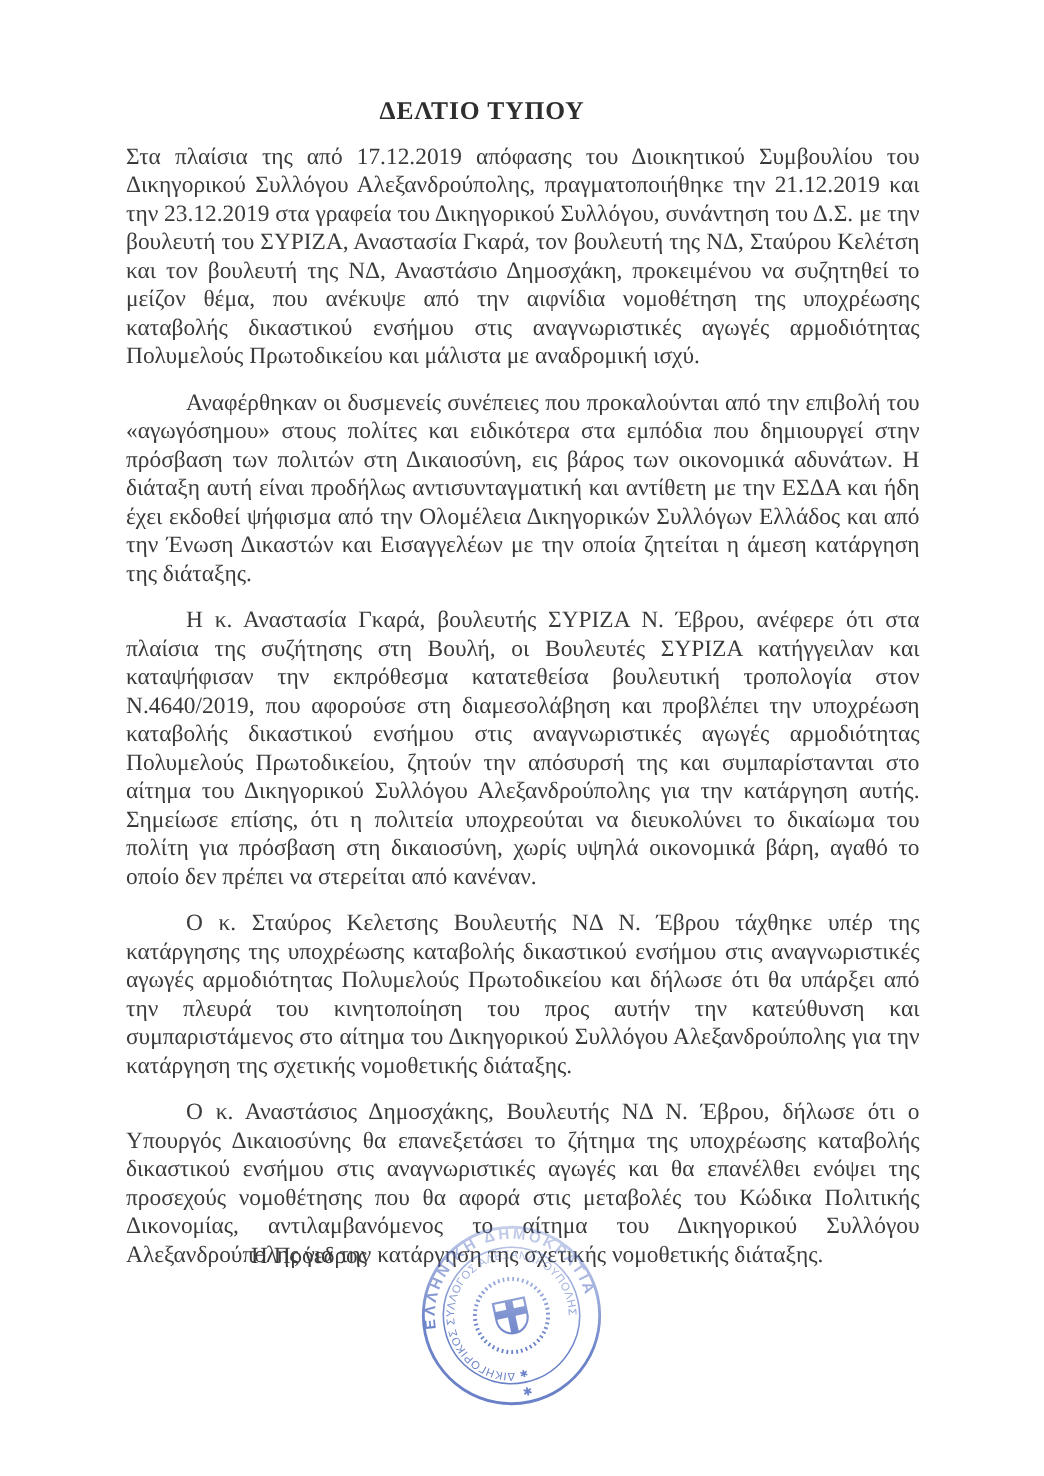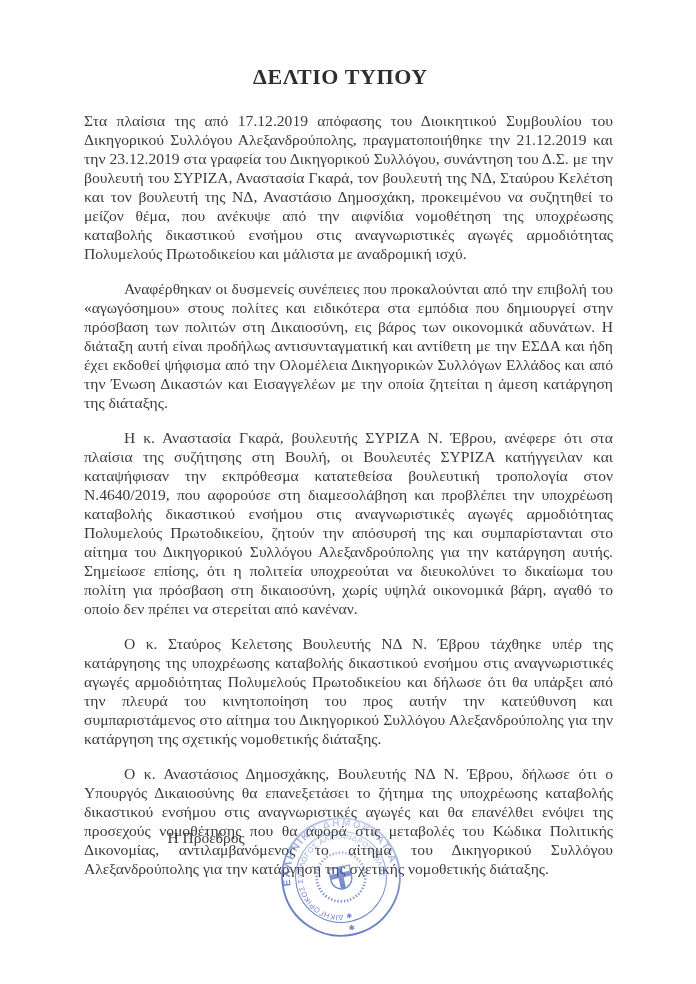--- a/index.html
+++ b/index.html
@@ -13,38 +13,38 @@
     height: 984px;
     background: #ffffff;
     overflow: hidden;
     font-family: "Liberation Serif", "DejaVu Serif", serif;
   }
   .doc-title {
     position: absolute;
     left: 253px;
     top: 64px;
     margin: 0;
-    font-size: 22px;
+    font-size: 17px;
     font-weight: bold;
     letter-spacing: 0.6px;
     color: #2e2e2e;
     white-space: nowrap;
   }
   .doc-body {
     position: absolute;
     left: 84px;
     top: 95px;
     width: 529px;
     font-size: 15.6px;
     line-height: 19px;
     color: #3b3b3b;
     text-align: justify;
   }
   .doc-body p {
-    margin: 16px 0 12px 0;
+    margin: 0 0 12px 0;
     text-indent: 40px;
   }
   .doc-body p.no-indent {
     text-indent: 0;
   }
   .sig-block {
     position: absolute;
     top: 829px;
     width: 182px;
     text-align: center;

